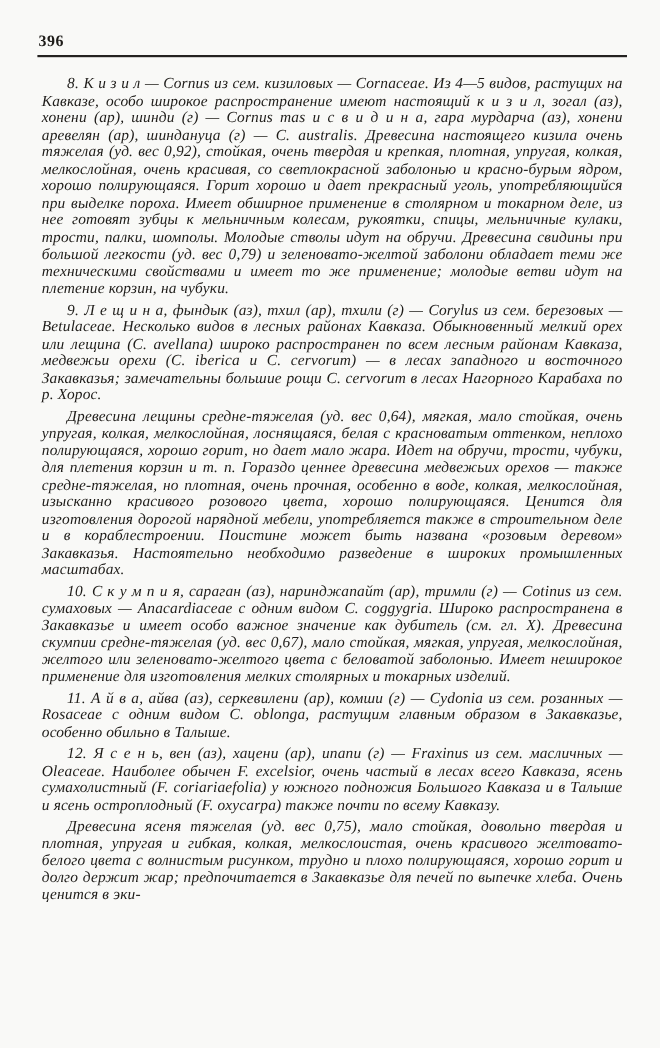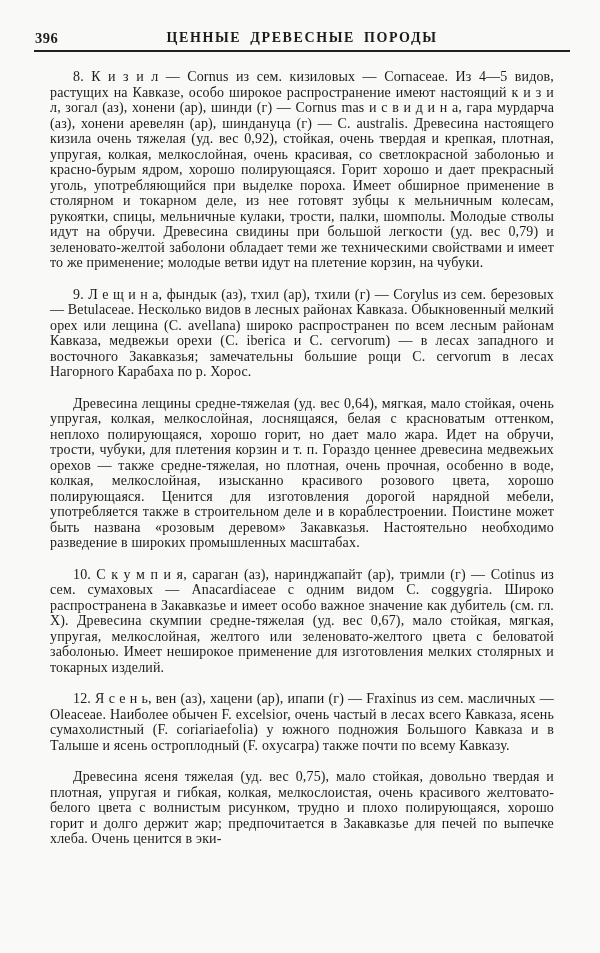--- a/index.html
+++ b/index.html
@@ -51,40 +51,41 @@
   }
   
   .text-block{
     margin-top:17px;
     text-align:justify;
     font-size:14px;
     line-height:15.5px;
     letter-spacing:.15px;
   }
   .text-block p{
-    margin:16px;
+    margin:4px;
     text-indent:23px;
+    font-style:italic;
   }
 </style>
 </head>
 <body>
 
 <div class="page">
   <div class="inner">
 
     <header class="running-head">
       <span class="folio">396</span>
-      <span class="head-title">ЦЕННЫЕ ДРЕВЕСНЫЕ ПОРОДЫ</span>
     </header>
 
     <div class="head-rule"></div>
 
     <main class="text-block">
       <p>8. К и з и л — Cornus из сем. кизиловых — Cornaceae. Из 4—5 видов, растущих на Кавказе, особо широкое распространение имеют настоящий к и з и л, зогал (аз), хонени (ар), шинди (г) — Cornus mas и с в и д и н а, гара мурдарча (аз), хонени аревелян (ар), шиндануца (г) — C. australis. Древесина настоящего кизила очень тяжелая (уд. вес 0,92), стойкая, очень твердая и крепкая, плотная, упругая, колкая, мелкослойная, очень красивая, со светлокрасной заболонью и красно-бурым ядром, хорошо полирующаяся. Горит хорошо и дает прекрасный уголь, употребляющийся при выделке пороха. Имеет обширное применение в столярном и токарном деле, из нее готовят зубцы к мельничным колесам, рукоятки, спицы, мельничные кулаки, трости, палки, шомполы. Молодые стволы идут на обручи. Древесина свидины при большой легкости (уд. вес 0,79) и зеленовато-желтой заболони обладает теми же техническими свойствами и имеет то же применение; молодые ветви идут на плетение корзин, на чубуки.</p>
       <p>9. Л е щ и н а, фындык (аз), тхил (ар), тхили (г) — Corylus из сем. березовых — Betulaceae. Несколько видов в лесных районах Кавказа. Обыкновенный мелкий орех или лещина (C. avellana) широко распространен по всем лесным районам Кавказа, медвежьи орехи (C. iberica и C. cervorum) — в лесах западного и восточного Закавказья; замечательны большие рощи C. cervorum в лесах Нагорного Карабаха по р. Хорос.</p>
       <p>Древесина лещины средне-тяжелая (уд. вес 0,64), мягкая, мало стойкая, очень упругая, колкая, мелкослойная, лоснящаяся, белая с красноватым оттенком, неплохо полирующаяся, хорошо горит, но дает мало жара. Идет на обручи, трости, чубуки, для плетения корзин и т. п. Гораздо ценнее древесина медвежьих орехов — также средне-тяжелая, но плотная, очень прочная, особенно в воде, колкая, мелкослойная, изысканно красивого розового цвета, хорошо полирующаяся. Ценится для изготовления дорогой нарядной мебели, употребляется также в строительном деле и в кораблестроении. Поистине может быть названа «розовым деревом» Закавказья. Настоятельно необходимо разведение в широких промышленных масштабах.</p>
       <p>10. С к у м п и я, сараган (аз), наринджапайт (ар), тримли (г) — Cotinus из сем. сумаховых — Anacardiaceae с одним видом C. coggygria. Широко распространена в Закавказье и имеет особо важное значение как дубитель (см. гл. X). Древесина скумпии средне-тяжелая (уд. вес 0,67), мало стойкая, мягкая, упругая, мелкослойная, желтого или зеленовато-желтого цвета с беловатой заболонью. Имеет неширокое применение для изготовления мелких столярных и токарных изделий.</p>
+      <p>11. А й в а, айва (аз), серкевилени (ар), комши (г) — Cydonia из сем. розанных — Rosaceae с одним видом C. oblonga, растущим главным образом в Закавказье, особенно обильно в Талыше.</p>
       <p>12. Я с е н ь, вен (аз), хацени (ар), ипапи (г) — Fraxinus из сем. масличных — Oleaceae. Наиболее обычен F. excelsior, очень частый в лесах всего Кавказа, ясень сумахолистный (F. coriariaefolia) у южного подножия Большого Кавказа и в Талыше и ясень остроплодный (F. oxycarpa) также почти по всему Кавказу.</p>
       <p>Древесина ясеня тяжелая (уд. вес 0,75), мало стойкая, довольно твердая и плотная, упругая и гибкая, колкая, мелкослоистая, очень красивого желтовато-белого цвета с волнистым рисунком, трудно и плохо полирующаяся, хорошо горит и долго держит жар; предпочитается в Закавказье для печей по выпечке хлеба. Очень ценится в эки-</p>
     </main>
 
   </div>
 </div>
 
 </body></html>

